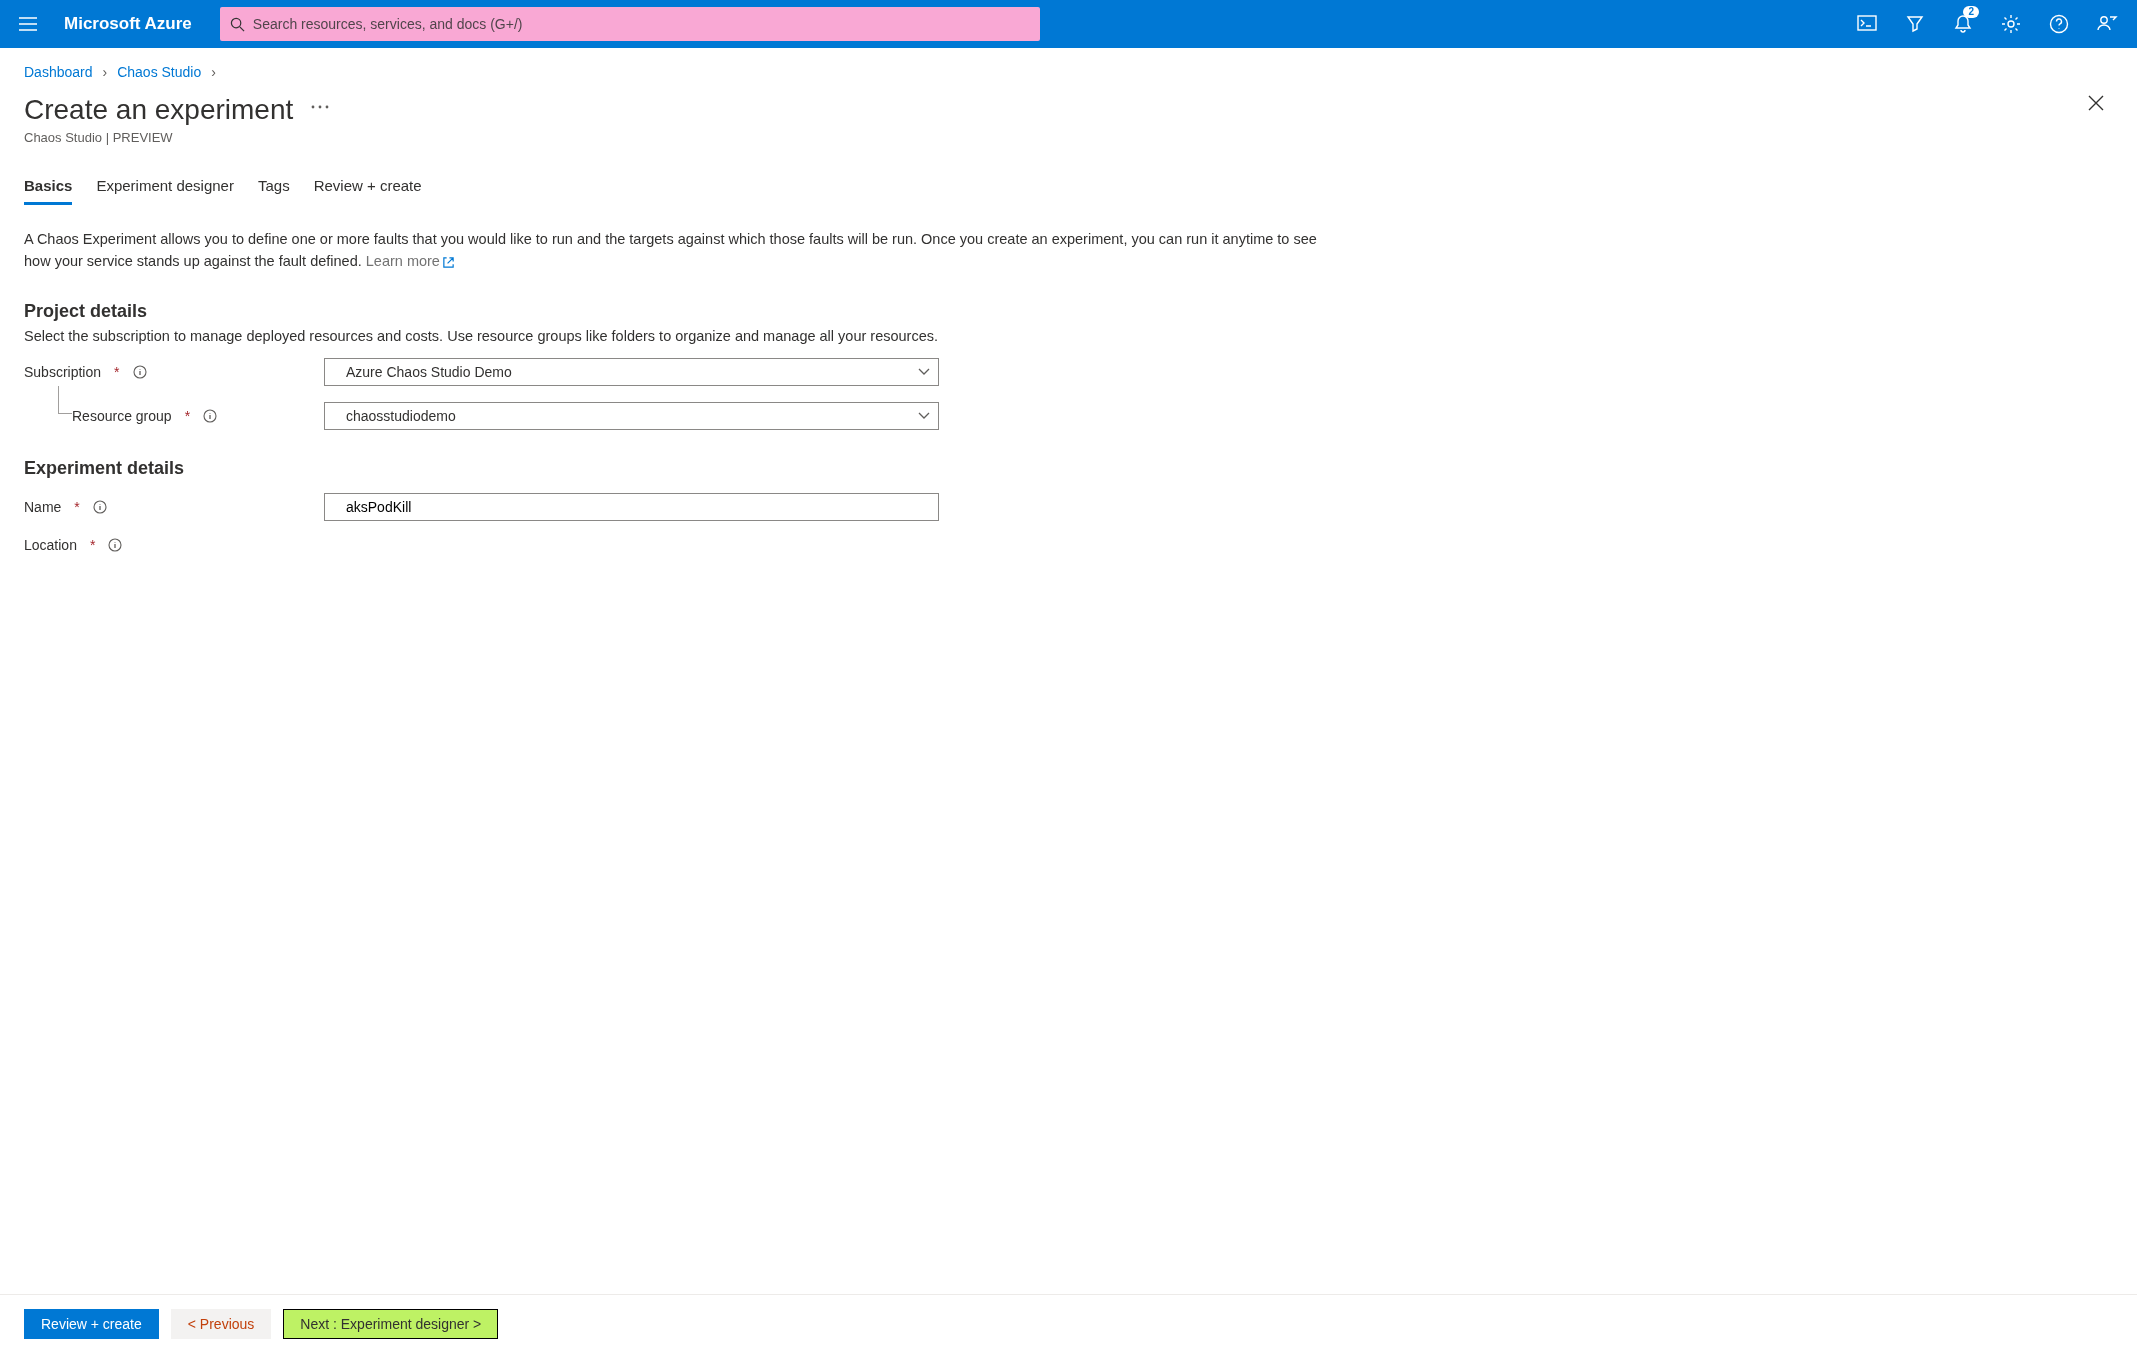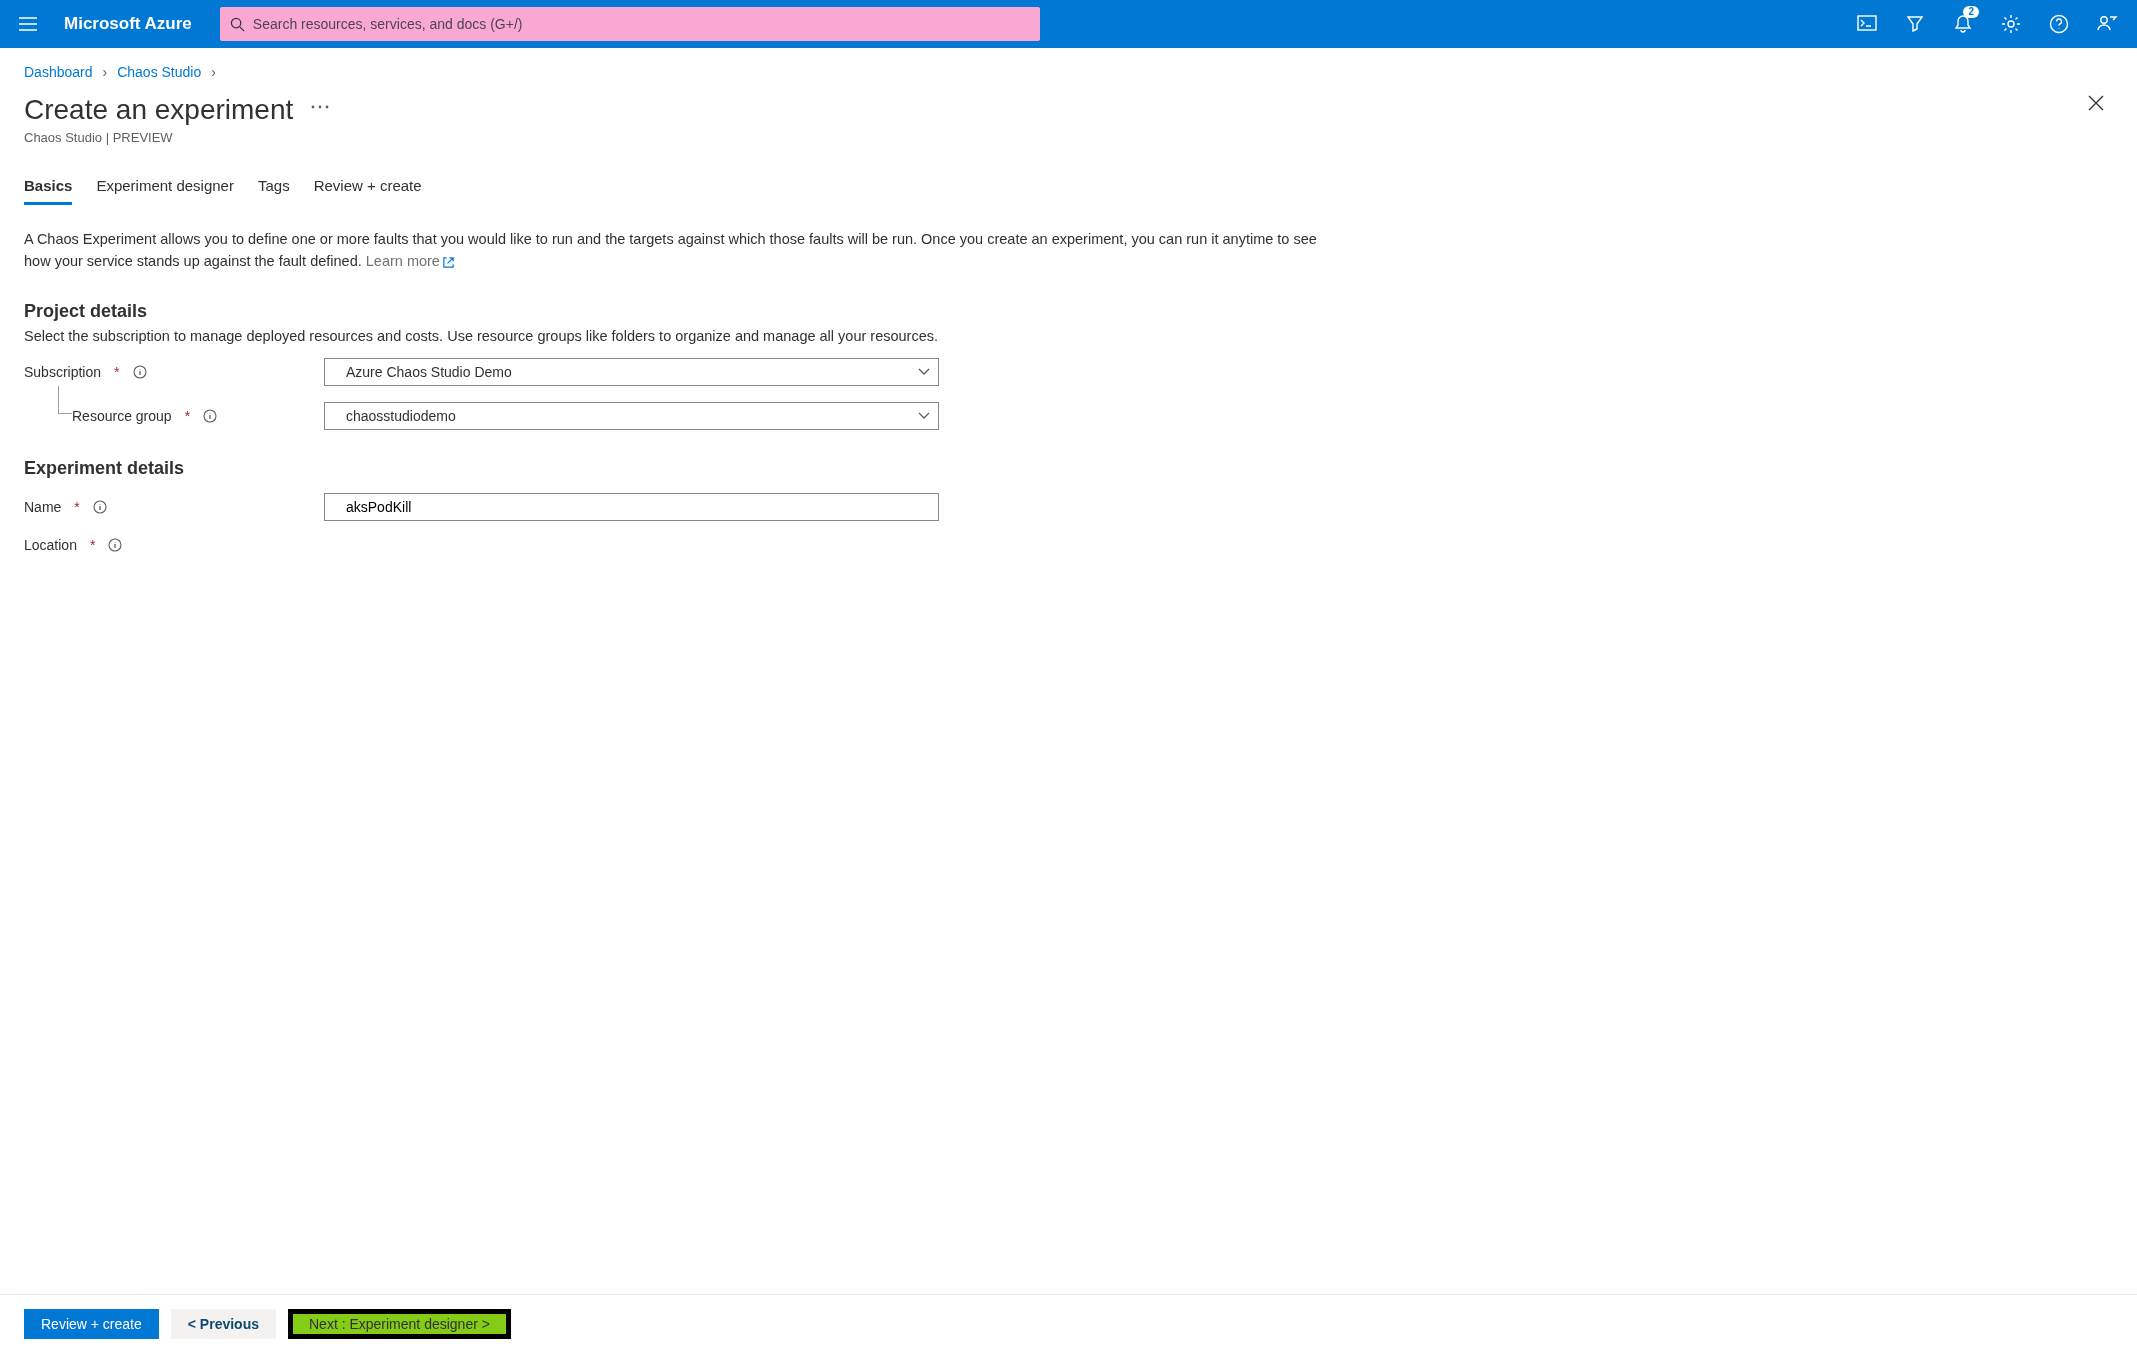--- a/index.html
+++ b/index.html
@@ -52,22 +52,22 @@
   .info-icon { display: inline-flex; }
   .form-control { width: 615px; height: 28px; border: 1px solid #8a8886; background: #fff; display: flex; align-items: center; padding: 0 21px; font-size: 14px; position: relative; }
   .form-control.dropdown { cursor: pointer; }
   .chev-down { position: absolute; right: 8px; top: 50%; transform: translateY(-50%); color: #605e5c; }
   .form-control input { border:none; outline:none; width:100%; font-size:14px; background:transparent; }
   
   
   .footer { position: fixed; bottom: 0; left: 0; right: 0; border-top: 1px solid #edebe9; background: #fff; padding: 14px 24px; display:flex; gap:12px; align-items:center; }
   .btn { height: 30px; padding: 0 16px; font-size: 14px; border: 1px solid transparent; cursor: pointer; display:inline-flex; align-items:center; }
   .btn-primary { background: #0078d4; color: #fff; }
-  .btn-disabled { background: #f3f2f1; color: #0c4a6e; cursor: default; font-weight: bold; }
-  .btn-outline { background: #84cc16; color: #323130; border: 5px solid #000000; }
+  .btn-disabled { background: #f3f2f1; color: #c2410c; cursor: default; }
+  .btn-outline { background: #bef264; color: #323130; border: 1px solid #000000; }
   
   svg { display: block; }
 </style>
 </head>
 <body>
 
 <div class="topbar">
   <div class="hamburger">
     <svg width="18" height="14" viewBox="0 0 18 14">
         <path d="M0 1h18M0 7h18M0 13h18" stroke="#fff" stroke-width="1.6"></path>

